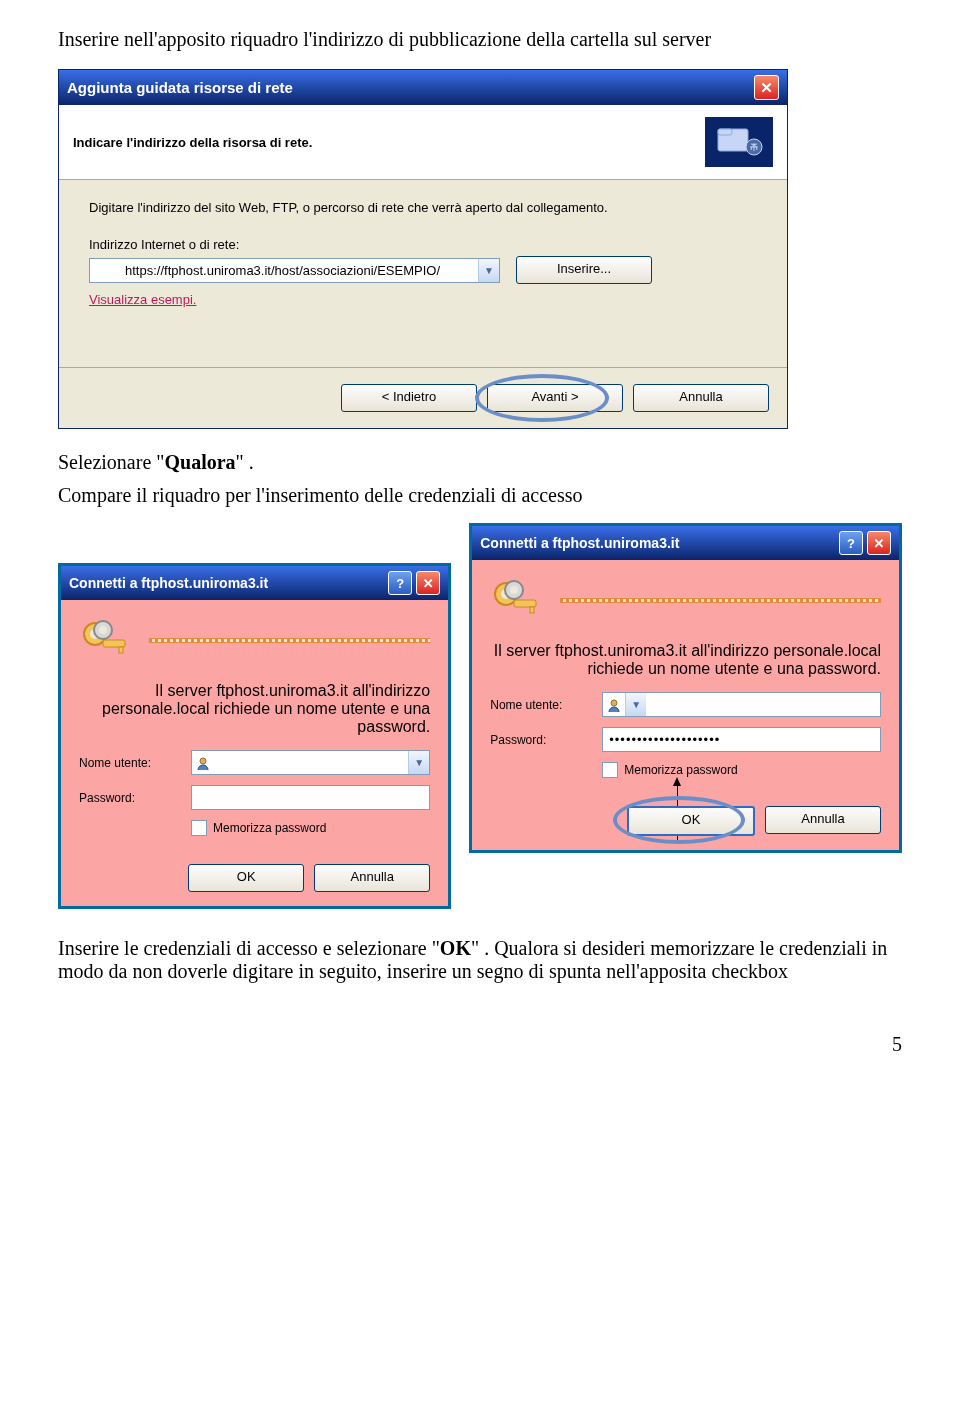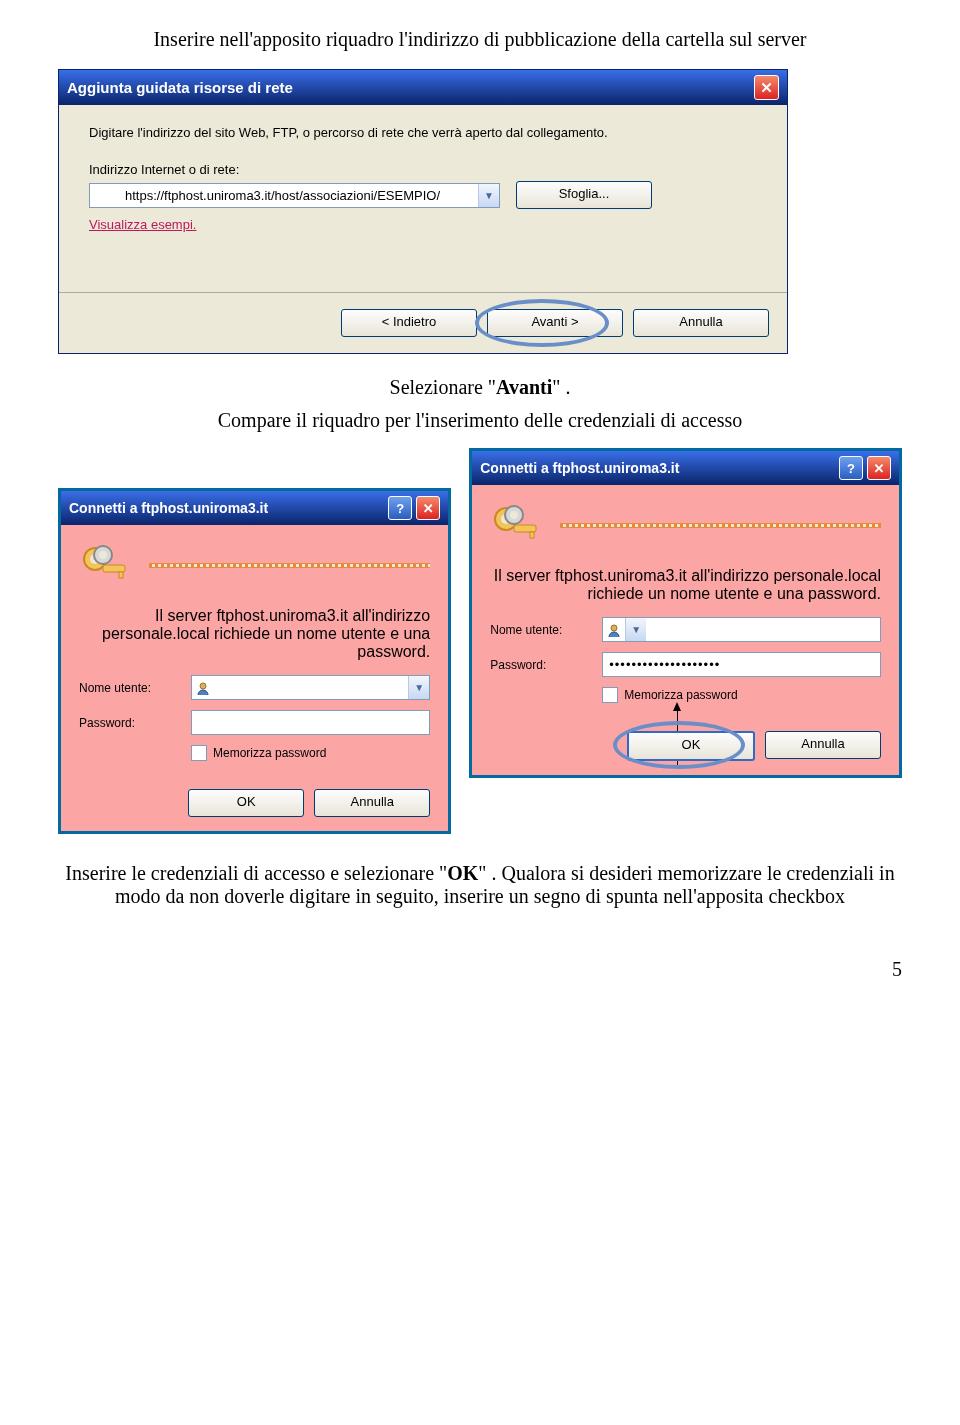--- a/index.html
+++ b/index.html
@@ -7,21 +7,21 @@
     padding: 0;
     background: #fff;
     font-family: "Times New Roman", Times, serif;
     font-size: 20px;
     color: #000;
     width: 960px;
   }
   .page {
     padding: 28px 58px 20px 58px;
   }
-  p { margin: 0 0 10px 0; text-align: center; }
+  p { margin: 0 0 10px 0; }
 
   
   .wizard {
     width: 728px;
     border: 1px solid #0a246a;
     background: #ece9d8;
     font-family: Tahoma, sans-serif;
     margin: 18px 0 22px 0;
   }
   .titlebar {
@@ -229,44 +229,55 @@
 
 <div class="page">
 
   <p>Inserire nell'apposito riquadro l'indirizzo di pubblicazione della cartella sul server</p>
 
   <div class="wizard">
     <div class="titlebar">
       <span>Aggiunta guidata risorse di rete</span>
       <div class="tbtn">✕</div>
     </div>
+    <div class="wiz-head">
+      <div class="txt">Indicare l'indirizzo della risorsa di rete.</div>
+      <div class="wiz-head-icon">
+        <svg width="50" height="38" viewBox="0 0 50 38">
+          <rect x="4" y="6" width="30" height="22" rx="2" fill="#c6d6f4" stroke="#8aa8e0"></rect>
+          <rect x="4" y="6" width="14" height="6" rx="2" fill="#c6d6f4" stroke="#8aa8e0"></rect>
+          <circle cx="40" cy="24" r="8" fill="#4a6aa8" stroke="#c6d6f4"></circle>
+          <path d="M36 24 h8 M40 20 v8 M37 21 a6 6 0 0 1 6 6 M43 21 a6 6 0 0 0 -6 6" stroke="#c6d6f4" fill="none"></path>
+        </svg>
+      </div>
+    </div>
     <div class="wiz-body">
       <div>Digitare l'indirizzo del sito Web, FTP, o percorso di rete che verrà aperto dal collegamento.</div>
       <label>Indirizzo Internet o di rete:</label>
       <div class="wiz-row">
         <div class="combo">
           <input value="https://ftphost.uniroma3.it/host/associazioni/ESEMPIO/" style="">
           <div class="arrow">▼</div>
         </div>
-        <div class="xp-btn">Sfoglia...</div>
+        <div class="xp-btn">Inserire...</div>
       </div>
       <span class="link">Visualizza esempi.</span>
     </div>
     <div class="wiz-footer">
       <div class="xp-btn">&lt; Indietro</div>
       <div style="position:relative">
         <div class="xp-btn">Avanti &gt;</div>
         <div class="highlight-oval" style="left:-12px;top:-10px;width:126px;height:40px"></div>
       </div>
       <div class="xp-btn">Annulla</div>
     </div>
   </div>
 
   <p>
-    <span>Selezionare "</span><b>Avanti</b><span>" .</span>
+    <span>Selezionare "</span><b>Qualora</b><span>" .</span>
   </p>
   <p>Compare il riquadro per l'inserimento delle credenziali di accesso</p>
 
   <div class="cred-row">
 
     <div class="cred-dlg small" style="margin-top:40px">
       <div class="cred-title">
         <span>Connetti a ftphost.uniroma3.it</span>
         <div class="btns">
           <div class="hbtn">?</div>

